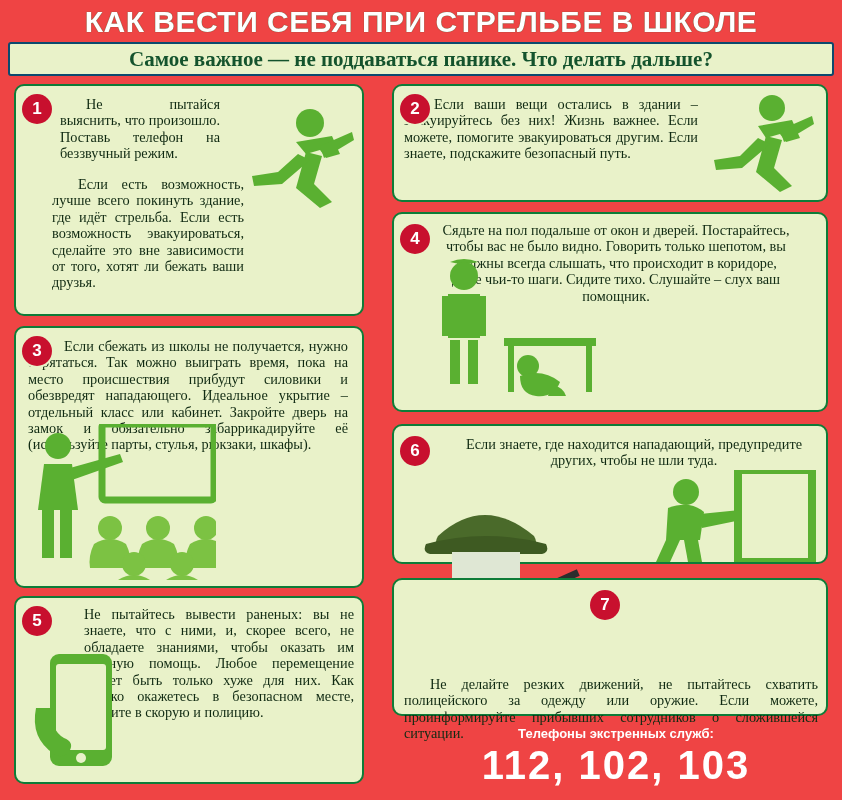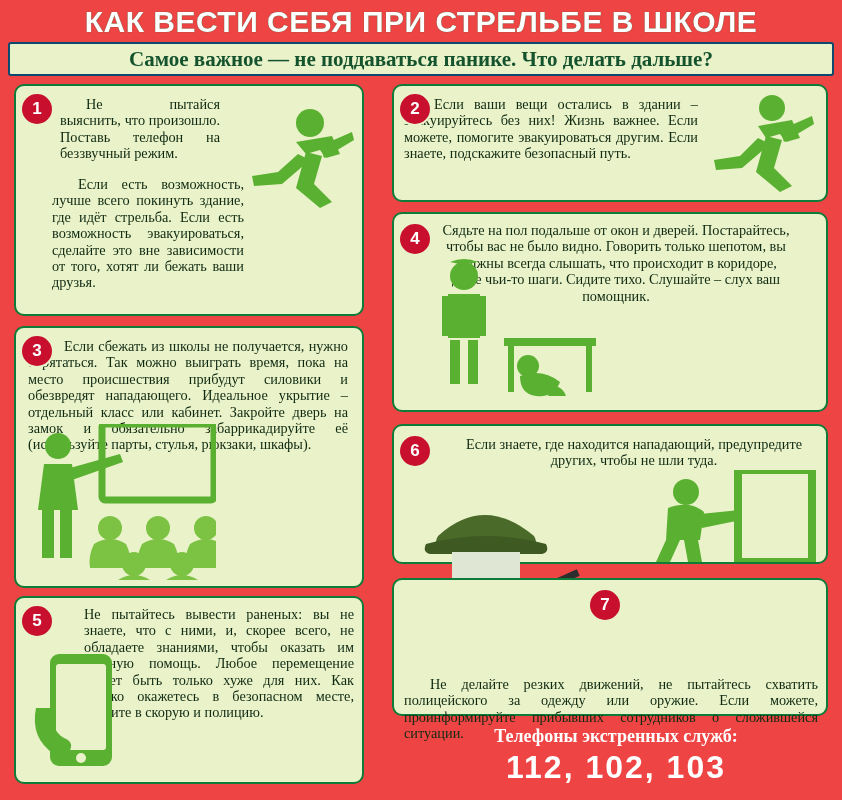--- a/index.html
+++ b/index.html
@@ -70,26 +70,26 @@
     text-align:justify;
     text-justify:inter-word;
     hyphens:manual;
   }
   .txt.center{text-align:center;}
   
   .footer{
     position:absolute;left:396px;top:726px;width:440px;text-align:center;
   }
   .footer .f-label{
-    font-family:Liberation Serif, serif;
-    font-weight:bold;font-size:18px;color:#ffffff;display:block;
+    font-family:Liberation Sans, sans-serif;
+    font-weight:bold;font-size:13px;color:#ffffff;display:block;
   }
   .footer .f-numbers{
     font-family:"Liberation Sans", sans-serif;
-    font-weight:bold;font-size:32px;color:#ffffff;display:block;
+    font-weight:bold;font-size:40px;color:#ffffff;display:block;
     letter-spacing:2px;margin-top:2px;
   }
   
   .ill{position:absolute;}
   .ill svg{display:block;}
   .g{fill:#5ab031;}
   .g2{fill:#7cc243;}
   .gd{fill:#3f8f25;}
 </style>
 </head>

